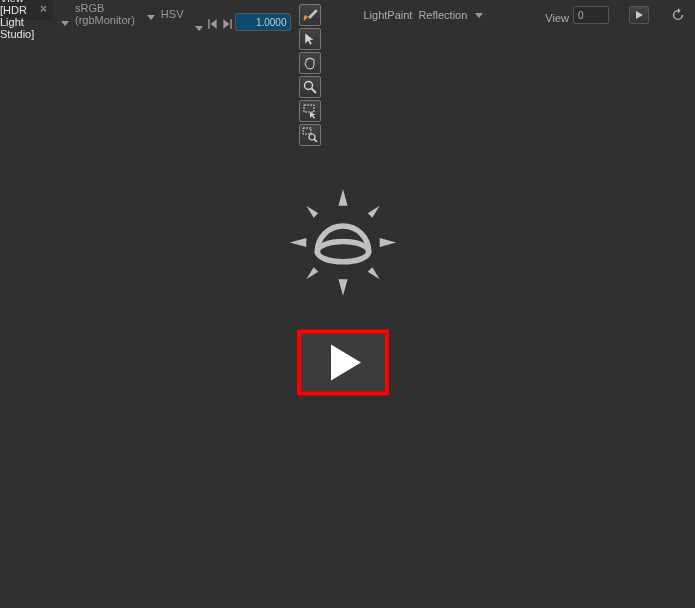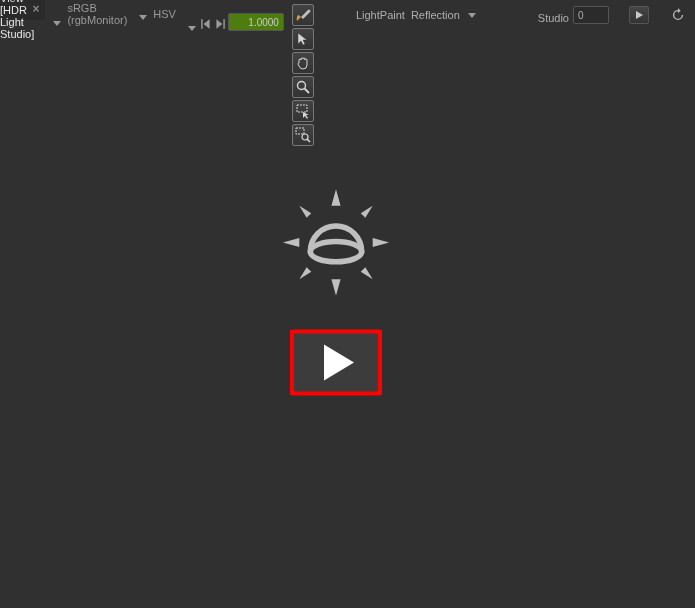--- a/index.html
+++ b/index.html
@@ -5,21 +5,21 @@
   * { box-sizing: border-box; margin: 0; padding: 0; }
   html, body { width: 695px; height: 608px; overflow: hidden; background: #1d1d1d; font-family: "Segoe UI", Arial, sans-serif; color: #c9c9c9; font-size: 11px; }
   .window { width: 695px; height: 608px; position: relative; display: flex; flex-direction: row; background: #303030; }
   .titlebar { height: 20px; background: #2a2a2a; display: flex; align-items: center; justify-content: center; position: relative; color: #e6e6e6; }
   .titlebar .close { position: absolute; right: 6px; top: 2px; color: #888; font-size: 12px; font-weight: bold; }
   .toolbar-top { height: 28px; background: #303030; display: flex; align-items: center; padding: 0 6px; gap: 6px; justify-content: flex-end; }
   .drop-arrow { width: 0; height: 0; border-left: 4px solid transparent; border-right: 4px solid transparent; border-top: 5px solid #9a9a9a; display: inline-block; margin: 0 2px; }
   .top-label { color: #9a9a9a; font-size: 11px; margin-right: 4px; }
   .nav-btn { width: 12px; height: 14px; display: flex; align-items: center; justify-content: center; color: #9a9a9a; }
   .nav-btn svg { fill: #9a9a9a; }
-  .num-field { width: 56px; height: 18px; background: #4d7c0f; border: 1px solid #555; border-radius: 2px; color: #c9c9c9; padding: 0 4px; font-size: 10px; text-align: right; display: inline-flex; align-items: center; justify-content: flex-end; margin-top: 16px; }
+  .num-field { width: 56px; height: 18px; background: #0c4a6e; border: 1px solid #555; border-radius: 2px; color: #c9c9c9; padding: 0 4px; font-size: 10px; text-align: right; display: inline-flex; align-items: center; justify-content: flex-end; margin-top: 16px; }
   .body { flex: 1 1 auto; display: flex; background: #303030; }
   .side-tools { width: 26px; background: #303030; display: flex; flex-direction: column; padding: 4px 2px; gap: 2px; }
   .tool-btn { width: 22px; height: 22px; border: 1px solid #777; background: linear-gradient(#434343,#333); border-radius: 2px; display: flex; align-items: center; justify-content: center; }
   .tool-btn svg { width: 16px; height: 16px; }
   .viewport-wrap { flex: 1; padding: 4px 4px 4px 2px; display: flex; }
   .viewport { flex: 1; margin-left: 18px; background: #000; position: relative; }
   .center-stack { position: absolute; left: 50%; top: 50%; transform: translate(-50%, -56%); display: flex; flex-direction: column; align-items: center; gap: 30px; }
   .sun-icon svg { width: 110px; height: 110px; }
   .play-big { width: 92px; height: 66px; border: 4px solid #ff0000; background: #3c3c3c; display: flex; align-items: center; justify-content: center; border-radius: 2px; }
   .play-big .tri { width: 0; height: 0; border-top: 18px solid transparent; border-bottom: 18px solid transparent; border-left: 30px solid #ffffff; margin-left: 6px; }
@@ -140,21 +140,21 @@
   <div class="divider-green"></div>
 
   <div class="statusbar">
     <div class="status-left">
       <span>LightPaint</span>
       <span>Reflection</span>
       <span class="drop-arrow"></span>
     </div>
     <div style="width:20px;"></div>
     <div class="group">
-      <span>Studio</span>
+      <span>View</span>
       <span class="frame-field">0</span>
     </div>
     <div class="btn-small">
       <svg viewBox="0 0 12 12">
           <polygon points="3,2 10,6 3,10"></polygon>
         </svg>
     </div>
     <div style="display:flex;align-items:center;justify-content:center;width:18px;height:18px;">
       <svg viewBox="0 0 16 16" width="14" height="14">
           <path d="M8 3 A5 5 0 1 0 13 8" fill="none" stroke="#b8b8b8" stroke-width="1.6"></path>

